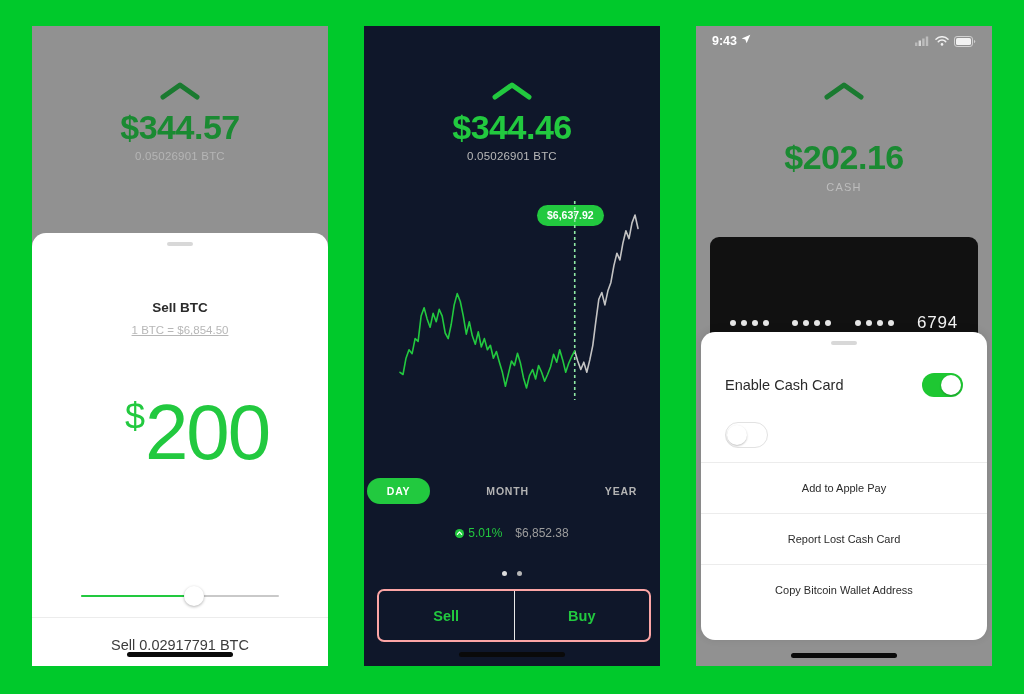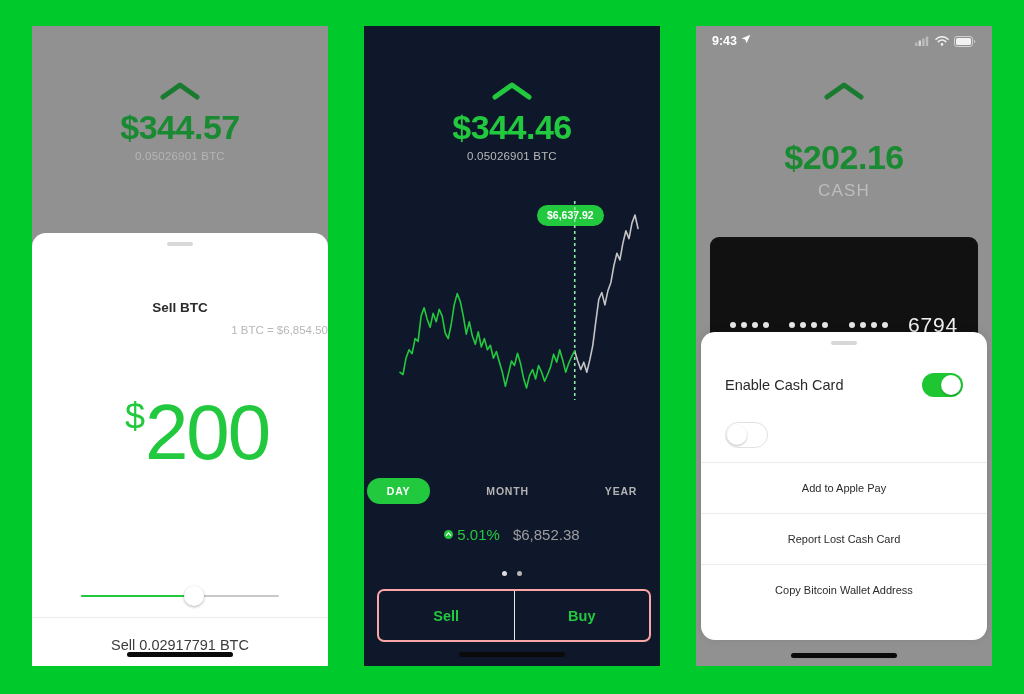--- a/index.html
+++ b/index.html
@@ -54,21 +54,21 @@
     position: absolute;
     left: 0; right: 0;
     text-align: center;
     font-size: 11.5px;
     color: #b9b9b9;
     letter-spacing: 0.2px;
   }
   .balance-sub.dark { color: #b5b5b5; }
   .balance-sub.cash {
     letter-spacing: 1.2px;
-    font-size: 17px;
+    font-size: 11px;
     color: #bdbdbd;
   }
 
   
   .sheet {
     position: absolute;
     left: 0; right: 0;
     background: #ffffff;
     border-top-left-radius: 14px;
     border-top-right-radius: 14px;
@@ -90,23 +90,24 @@
     left: 0; right: 0;
     text-align: center;
     font-size: 13.5px;
     font-weight: bold;
     color: #2b2b2b;
   }
   .sell-rate {
     position: absolute;
     top: 91px;
     left: 0; right: 0;
-    text-align: right;
+    text-align: center;
     font-size: 11.5px;
     color: #b7b7b7;
+    text-decoration: underline;
   }
   .amount-row {
     position: absolute;
     top: 160px;
     left: 0; right: 0;
     text-align: center;
     color: #22c93f;
     line-height: 1;
     white-space: nowrap;
     padding-left: 34px;
@@ -225,21 +226,21 @@
     color: #ffffff;
   }
   .stats-row {
     position: absolute;
     top: 500px;
     left: 0; right: 0;
     display: flex;
     justify-content: center;
     align-items: center;
     gap: 13px;
-    font-size: 15px;
+    font-size: 12px;
   }
   .stat-change {
     color: #22c93f;
     display: flex;
     align-items: center;
     gap: 4px;
   }
   .stat-price { color: #9d9d9d; }
   .dots {
     position: absolute;
@@ -310,21 +311,21 @@
     justify-content: space-between;
     color: #ffffff;
   }
   .dot-group { display: flex; gap: 5px; }
   .card-dot {
     width: 6px; height: 6px;
     border-radius: 50%;
     background: #e6e6e6;
   }
   .card-last4 {
-    font-size: 21px;
+    font-size: 17px;
     letter-spacing: 0.8px;
     color: #f2f2f2;
   }
   .sheet-3 {
     top: 306px;
     bottom: 26px;
     left: 5px;
     right: 5px;
     border-radius: 14px;
     box-shadow: 0 -1px 8px rgba(0,0,0,0.10);

